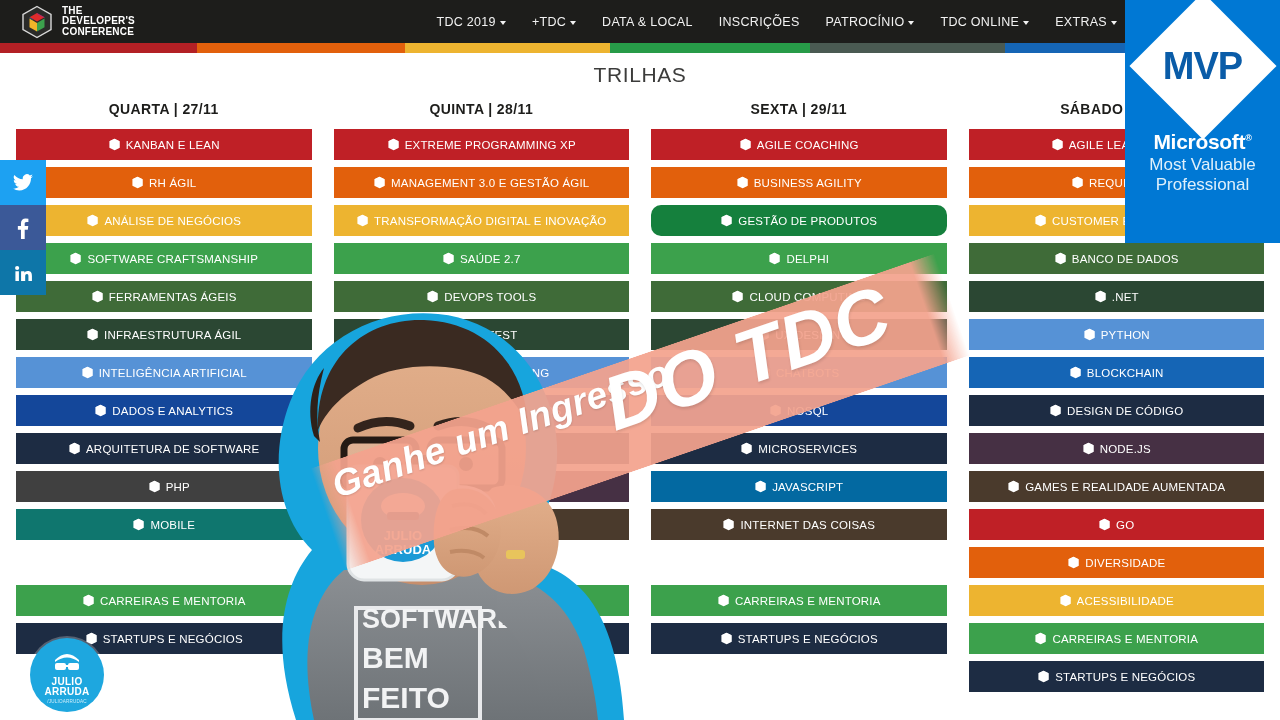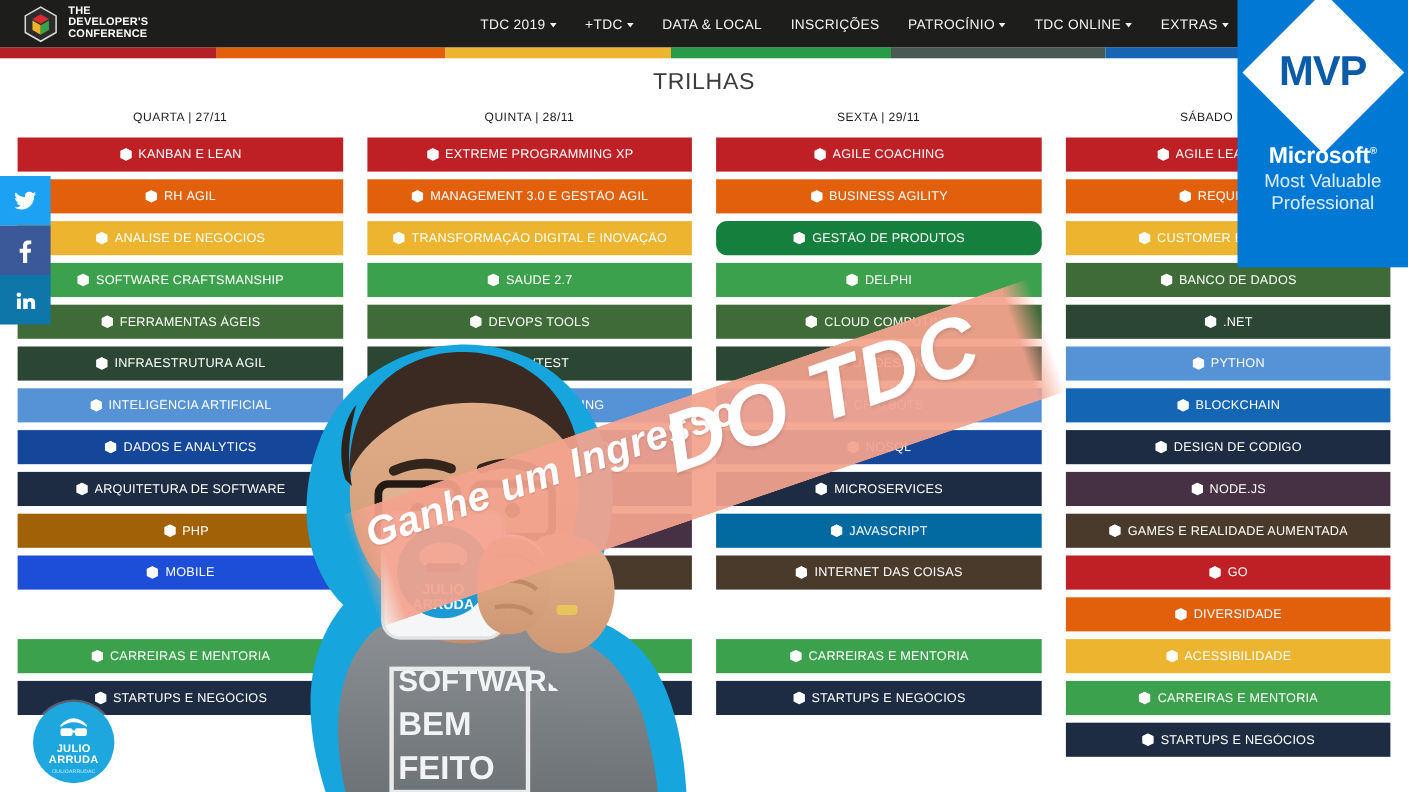--- a/index.html
+++ b/index.html
@@ -48,21 +48,21 @@
   #content { position:absolute; left:0; top:53px; width:1280px; height:667px; background:#fff; z-index:5; }
   #trilhas-title {
     text-align:center; font-size:21px; color:#3c3c3b; letter-spacing:.6px;
     padding-top:10px; font-weight:400;
   }
   #grid {
     display:flex; gap:22px; padding:0 16px; margin-top:14px; align-items:flex-start;
   }
   .col { flex:1 1 0; min-width:0; }
   .col-head {
-    text-align:center; font-size:11px; font-weight:normal; color:#1d1d1b;
+    text-align:center; font-size:14px; font-weight:bold; color:#1d1d1b;
     letter-spacing:.4px; margin-bottom:12px; white-space:nowrap;
   }
   .track {
     height:31px; margin-bottom:7px; display:flex; align-items:center; justify-content:center;
     gap:5px; color:#fff; font-size:11.5px; letter-spacing:.2px; white-space:nowrap;
     overflow:hidden; cursor:pointer; padding:0 4px;
   }
   .track .box-ico { flex:0 0 auto; display:block; }
   .track.spacer { background:transparent !important; cursor:default; }
   .track-label { overflow:hidden; text-overflow:clip; }
@@ -294,32 +294,32 @@
             <span style="display: flex;">
               <svg class="box-ico" width="13" height="13" viewBox="0 0 24 24" fill="#fff">
                 <path d="M12 1.6 2.6 6.2v11.6L12 22.4l9.4-4.6V6.2z" fill="#fff"></path>
                 <path d="M12 1.6 2.6 6.2 12 10.8l9.4-4.6z" fill="#fff" opacity=".92"></path>
                 <path d="M12 10.8v11.6l9.4-4.6V6.2z" fill="#fff" opacity=".72"></path>
                 <path d="M8 3.6 17.4 8.2v3L8 6.6z" fill="#fff"></path>
               </svg>
             </span>
             <span class="track-label">ARQUITETURA DE SOFTWARE</span>
           </div>
-          <div class="track" style="background: #a16207; padding-left: 14px;">
+          <div class="track" style="background: #404040; padding-left: 14px;">
             <span style="display: flex;">
               <svg class="box-ico" width="13" height="13" viewBox="0 0 24 24" fill="#fff">
                 <path d="M12 1.6 2.6 6.2v11.6L12 22.4l9.4-4.6V6.2z" fill="#fff"></path>
                 <path d="M12 1.6 2.6 6.2 12 10.8l9.4-4.6z" fill="#fff" opacity=".92"></path>
                 <path d="M12 10.8v11.6l9.4-4.6V6.2z" fill="#fff" opacity=".72"></path>
                 <path d="M8 3.6 17.4 8.2v3L8 6.6z" fill="#fff"></path>
               </svg>
             </span>
             <span class="track-label">PHP</span>
           </div>
-          <div class="track" style="background: #1d4ed8;">
+          <div class="track" style="background: #0f766e;">
             <span style="display: flex;">
               <svg class="box-ico" width="13" height="13" viewBox="0 0 24 24" fill="#fff">
                 <path d="M12 1.6 2.6 6.2v11.6L12 22.4l9.4-4.6V6.2z" fill="#fff"></path>
                 <path d="M12 1.6 2.6 6.2 12 10.8l9.4-4.6z" fill="#fff" opacity=".92"></path>
                 <path d="M12 10.8v11.6l9.4-4.6V6.2z" fill="#fff" opacity=".72"></path>
                 <path d="M8 3.6 17.4 8.2v3L8 6.6z" fill="#fff"></path>
               </svg>
             </span>
             <span class="track-label">MOBILE</span>
           </div>

